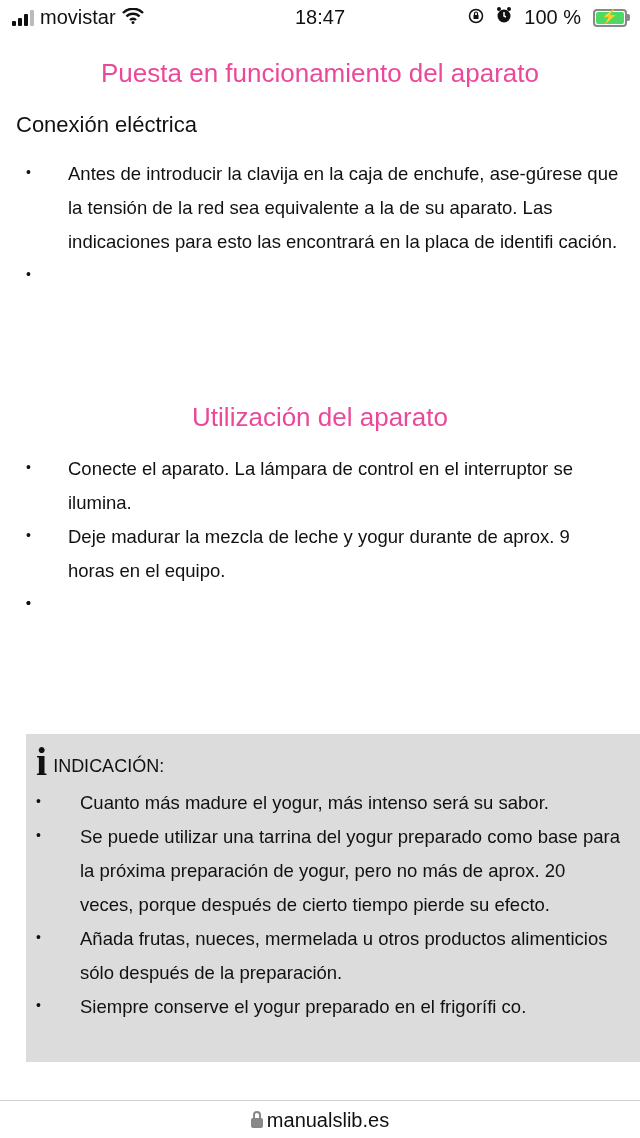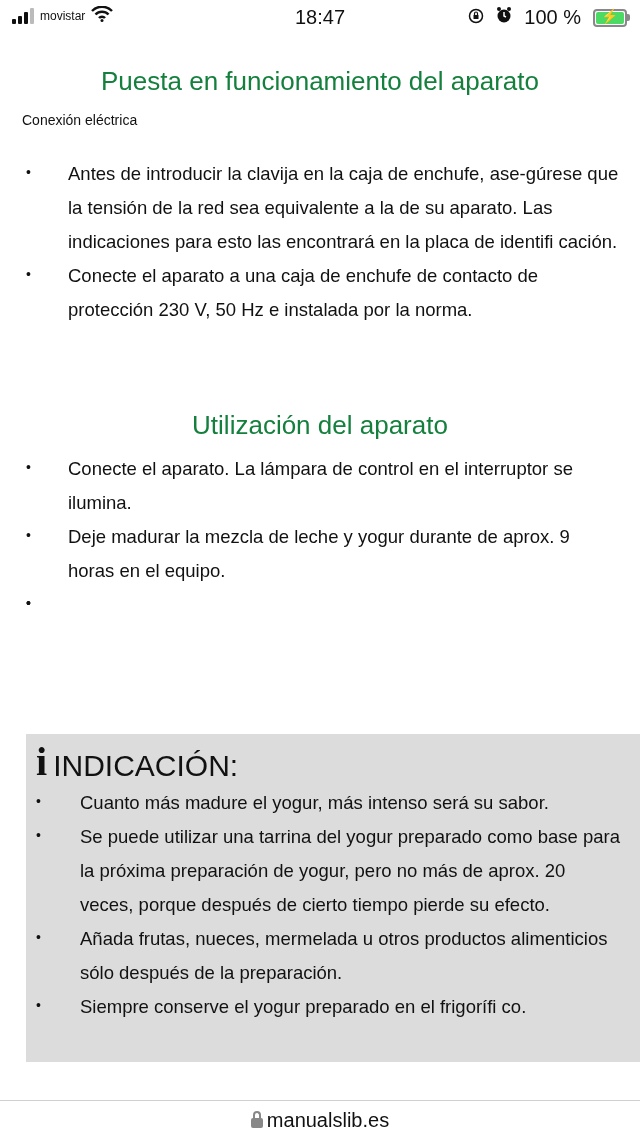--- a/index.html
+++ b/index.html
@@ -1,39 +1,39 @@
 <!DOCTYPE html>
 <html><head>
 <meta charset="utf-8">
 <style>
   html, body { margin:0; padding:0; }
   body { width:640px; height:1138px; background:#ffffff; position:relative; overflow:hidden;
          font-family:"Liberation Sans", sans-serif; color:#111; }
   .status-bar { position:absolute; top:0; left:0; width:640px; height:36px; }
-  .sb-left { position:absolute; left:12px; top:6px; display:flex; align-items:center; gap:6px; font-size:12px; }
+  .sb-left { position:absolute; left:12px; top:6px; display:flex; align-items:center; gap:6px; font-size:20px; }
   .signal { display:flex; align-items:flex-end; gap:2px; height:16px; }
   .signal span { width:4px; background:#111; border-radius:1px; }
   .signal span.dim { background:#bbb; }
   .sb-time { position:absolute; left:0; right:0; top:6px; text-align:center; font-size:20px; font-weight:normal; }
   .sb-right { position:absolute; right:10px; top:6px; display:flex; align-items:center; gap:12px; font-size:20px; }
   .battery { width:34px; height:18px; border:2px solid #888; border-radius:4px; position:relative; box-sizing:border-box; }
   .battery .fill { position:absolute; left:1px; top:1px; right:1px; bottom:1px; background:#4cd964; border-radius:2px; }
   .battery .bolt { position:absolute; left:0; right:0; top:-3px; text-align:center; font-size:14px; color:#111; }
   .battery-tip { width:3px; height:7px; background:#888; border-radius:0 2px 2px 0; }
 
   .content { position:absolute; top:0; left:0; width:640px; }
-  .title-center { position:absolute; left:0; right:0; text-align:center; font-size:26px; color:#15803d;margin-top:8px; }
-  .subtitle { position:absolute; left:22px; font-size:14px; }
+  .title-center { position:absolute; left:0; right:0; text-align:center; font-size:26px; color:#ec4899; }
+  .subtitle { position:absolute; left:16px; font-size:22px; }
   .list { position:absolute; left:0; width:640px; }
   .item { position:relative; padding-left:68px; padding-right:20px; font-size:18.5px; line-height:34px; color:#111; }
   .bullet { position:absolute; left:26px; top:-2px; font-size:14px; }
   .note-box { position:absolute; left:26px; top:734px; width:614px; height:328px; background:#dcdcdc; }
   .note-head { position:absolute; left:10px; top:10px; display:flex; align-items:flex-end; gap:6px; }
   .info-icon { font-family:"Liberation Serif", serif; font-weight:bold; font-size:40px; line-height:36px; }
-  .note-title { font-size:30px; line-height:28px; }
+  .note-title { font-size:18px; line-height:28px; }
   .note-list { position:absolute; left:0; top:52px; width:614px; }
   .note-list .item { padding-left:54px; }
   .note-list .bullet { left:10px; }
   .url-bar { position:absolute; left:0; top:1100px; width:640px; height:38px; border-top:1px solid #d0d0d0; display:flex; justify-content:center; align-items:center; gap:4px; font-size:20px; }
   .lock { width:12px; height:10px; background:#888; border-radius:2px; position:relative; margin-top:6px; }
   .lock::before { content:""; position:absolute; left:2px; top:-7px; width:4px; height:6px; border:2px solid #888; border-bottom:none; border-radius:4px 4px 0 0; }
 </style>
 </head>
 <body>
 
@@ -82,21 +82,21 @@
     </div>
   </div>
 </div>
 
 <div class="content">
   <div class="title-center" style="top:58px">Puesta en funcionamiento del aparato</div>
   <div class="subtitle" style="top:112px">Conexión eléctrica</div>
 
   <div class="list" style="top:157px">
     <div class="item"><span class="bullet">•</span><span>Antes de introducir la clavija en la caja de enchufe, ase-gúrese que la tensión de la red sea equivalente a la de su aparato. Las indicaciones para esto las encontrará en la placa de identifi cación.</span></div>
-    <div class="item"><span class="bullet">•</span><span>Conecte el aparato a una caja de enchufe de contacto de protección 230 V, 50 Hz e instalada por la norma.</span></div>
+    <div class="item"><span class="bullet">•</span></div>
   </div>
 
   <div class="title-center" style="top:402px">Utilización del aparato</div>
 
   <div class="list" style="top:452px">
     <div class="item"><span class="bullet">•</span><span>Conecte el aparato. La lámpara de control en el interruptor se ilumina.</span></div>
     <div class="item"><span class="bullet">•</span><span>Deje madurar la mezcla de leche y yogur durante de aprox. 9 horas en el equipo.</span></div>
     <div class="item"><span class="bullet">•</span></div>
     <div class="item"><span class="bullet">•</span></div>
   </div>

